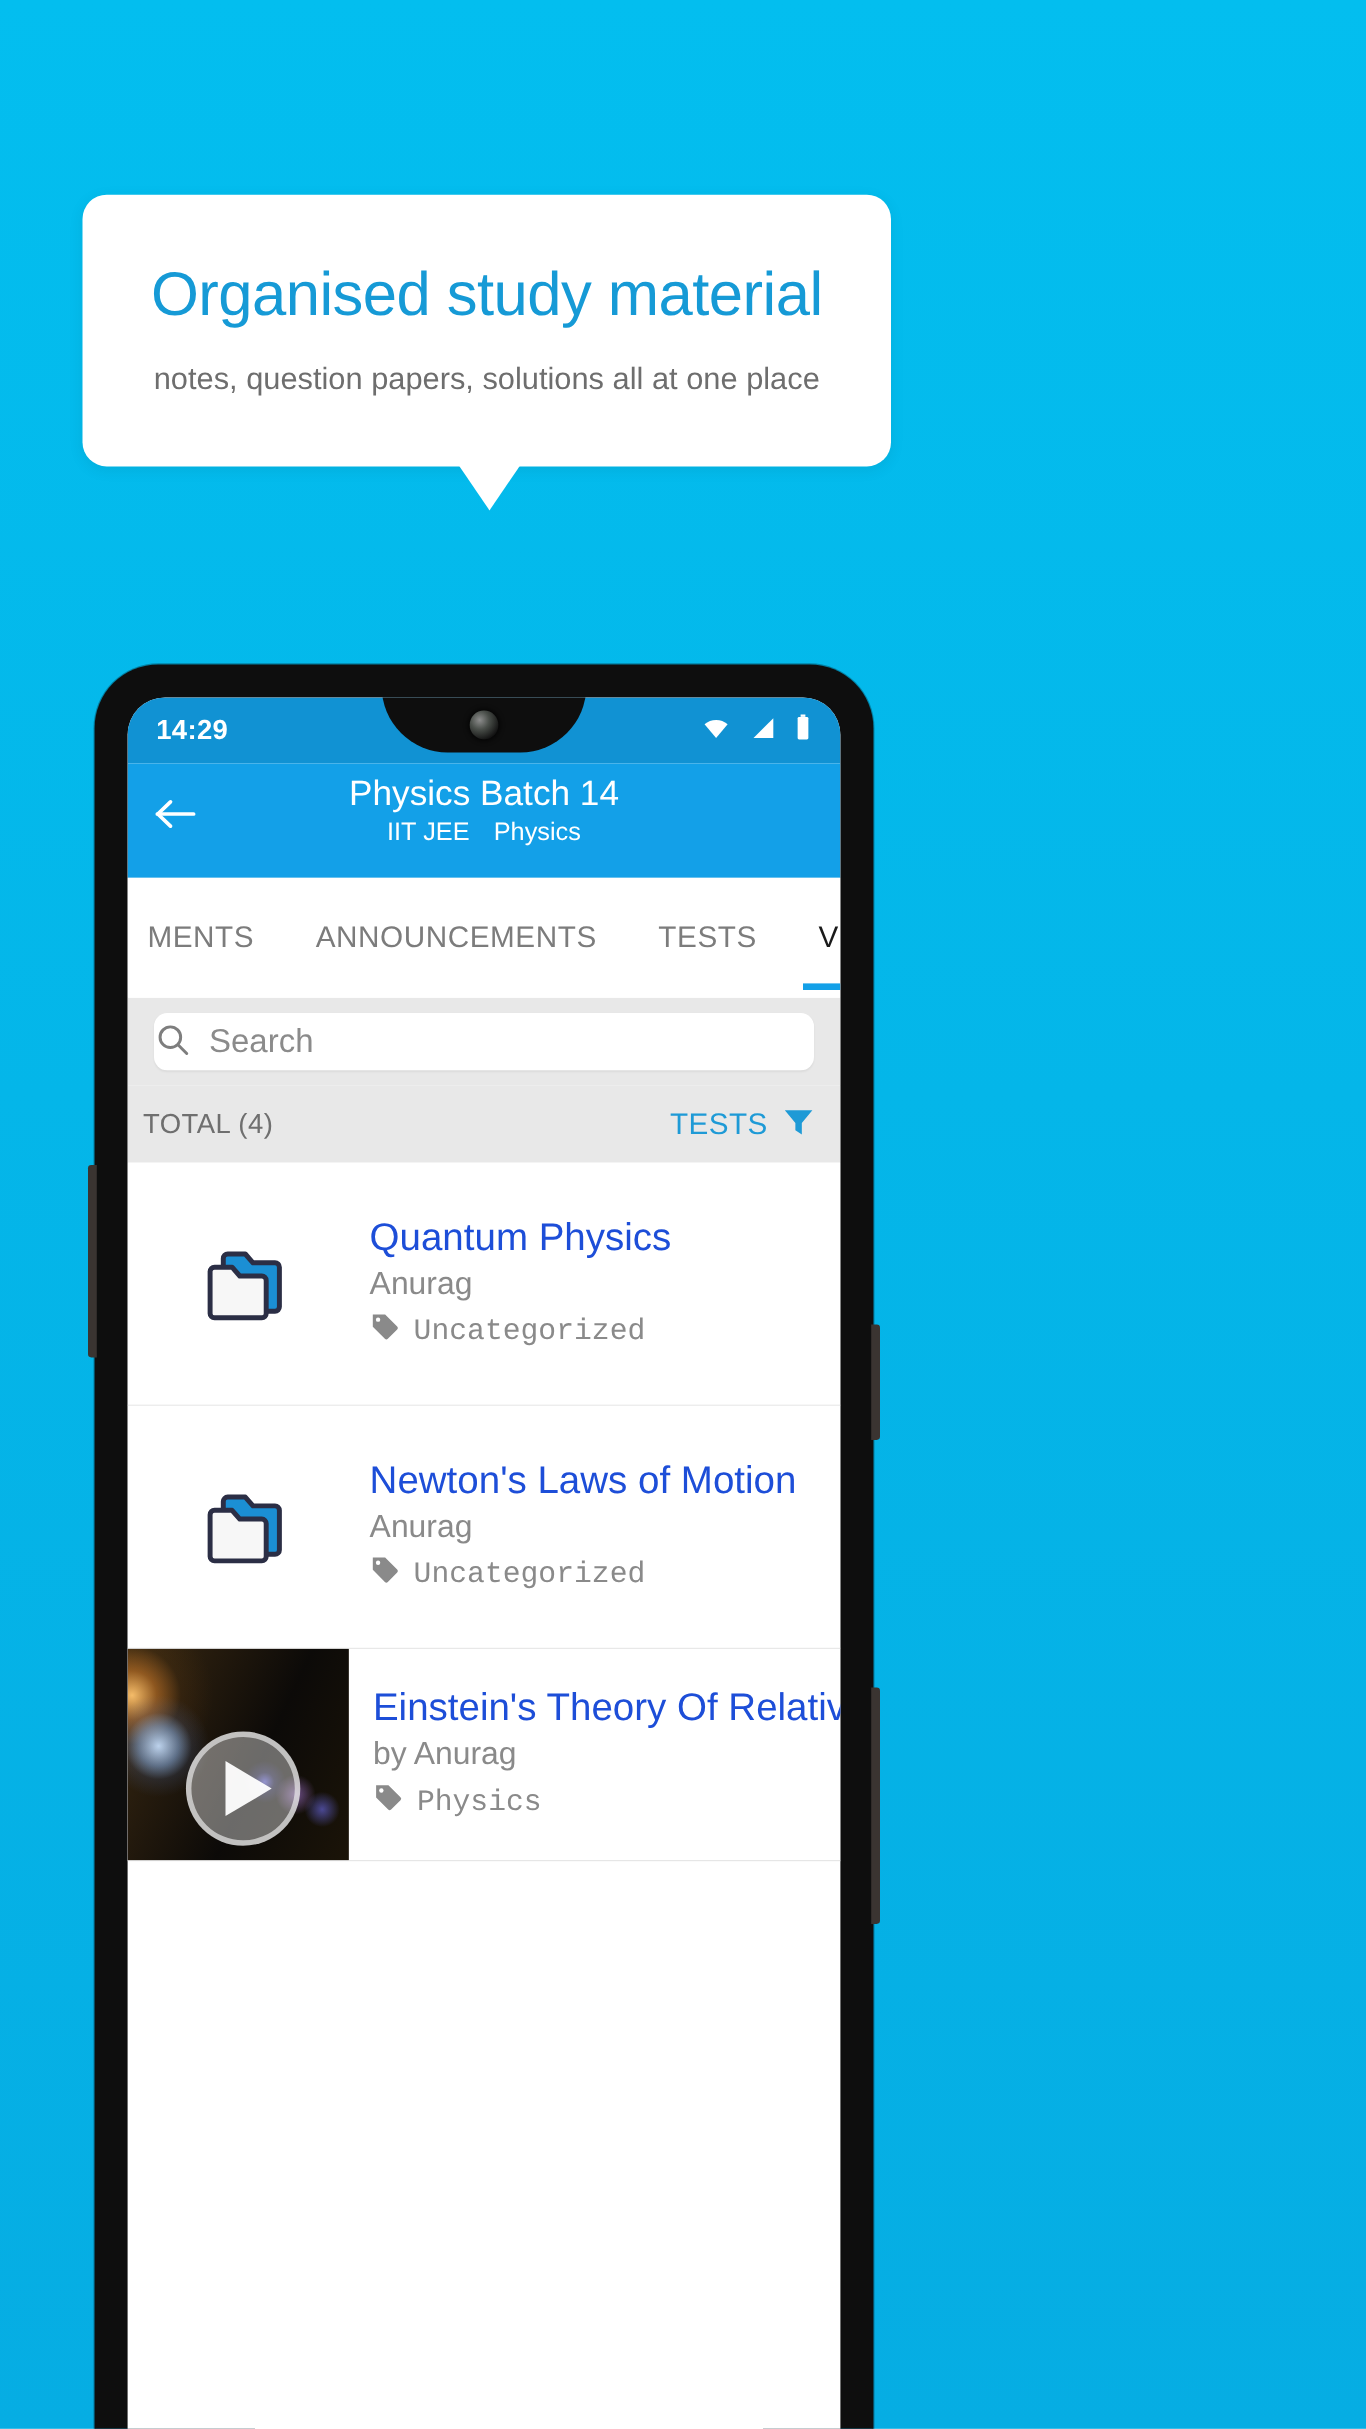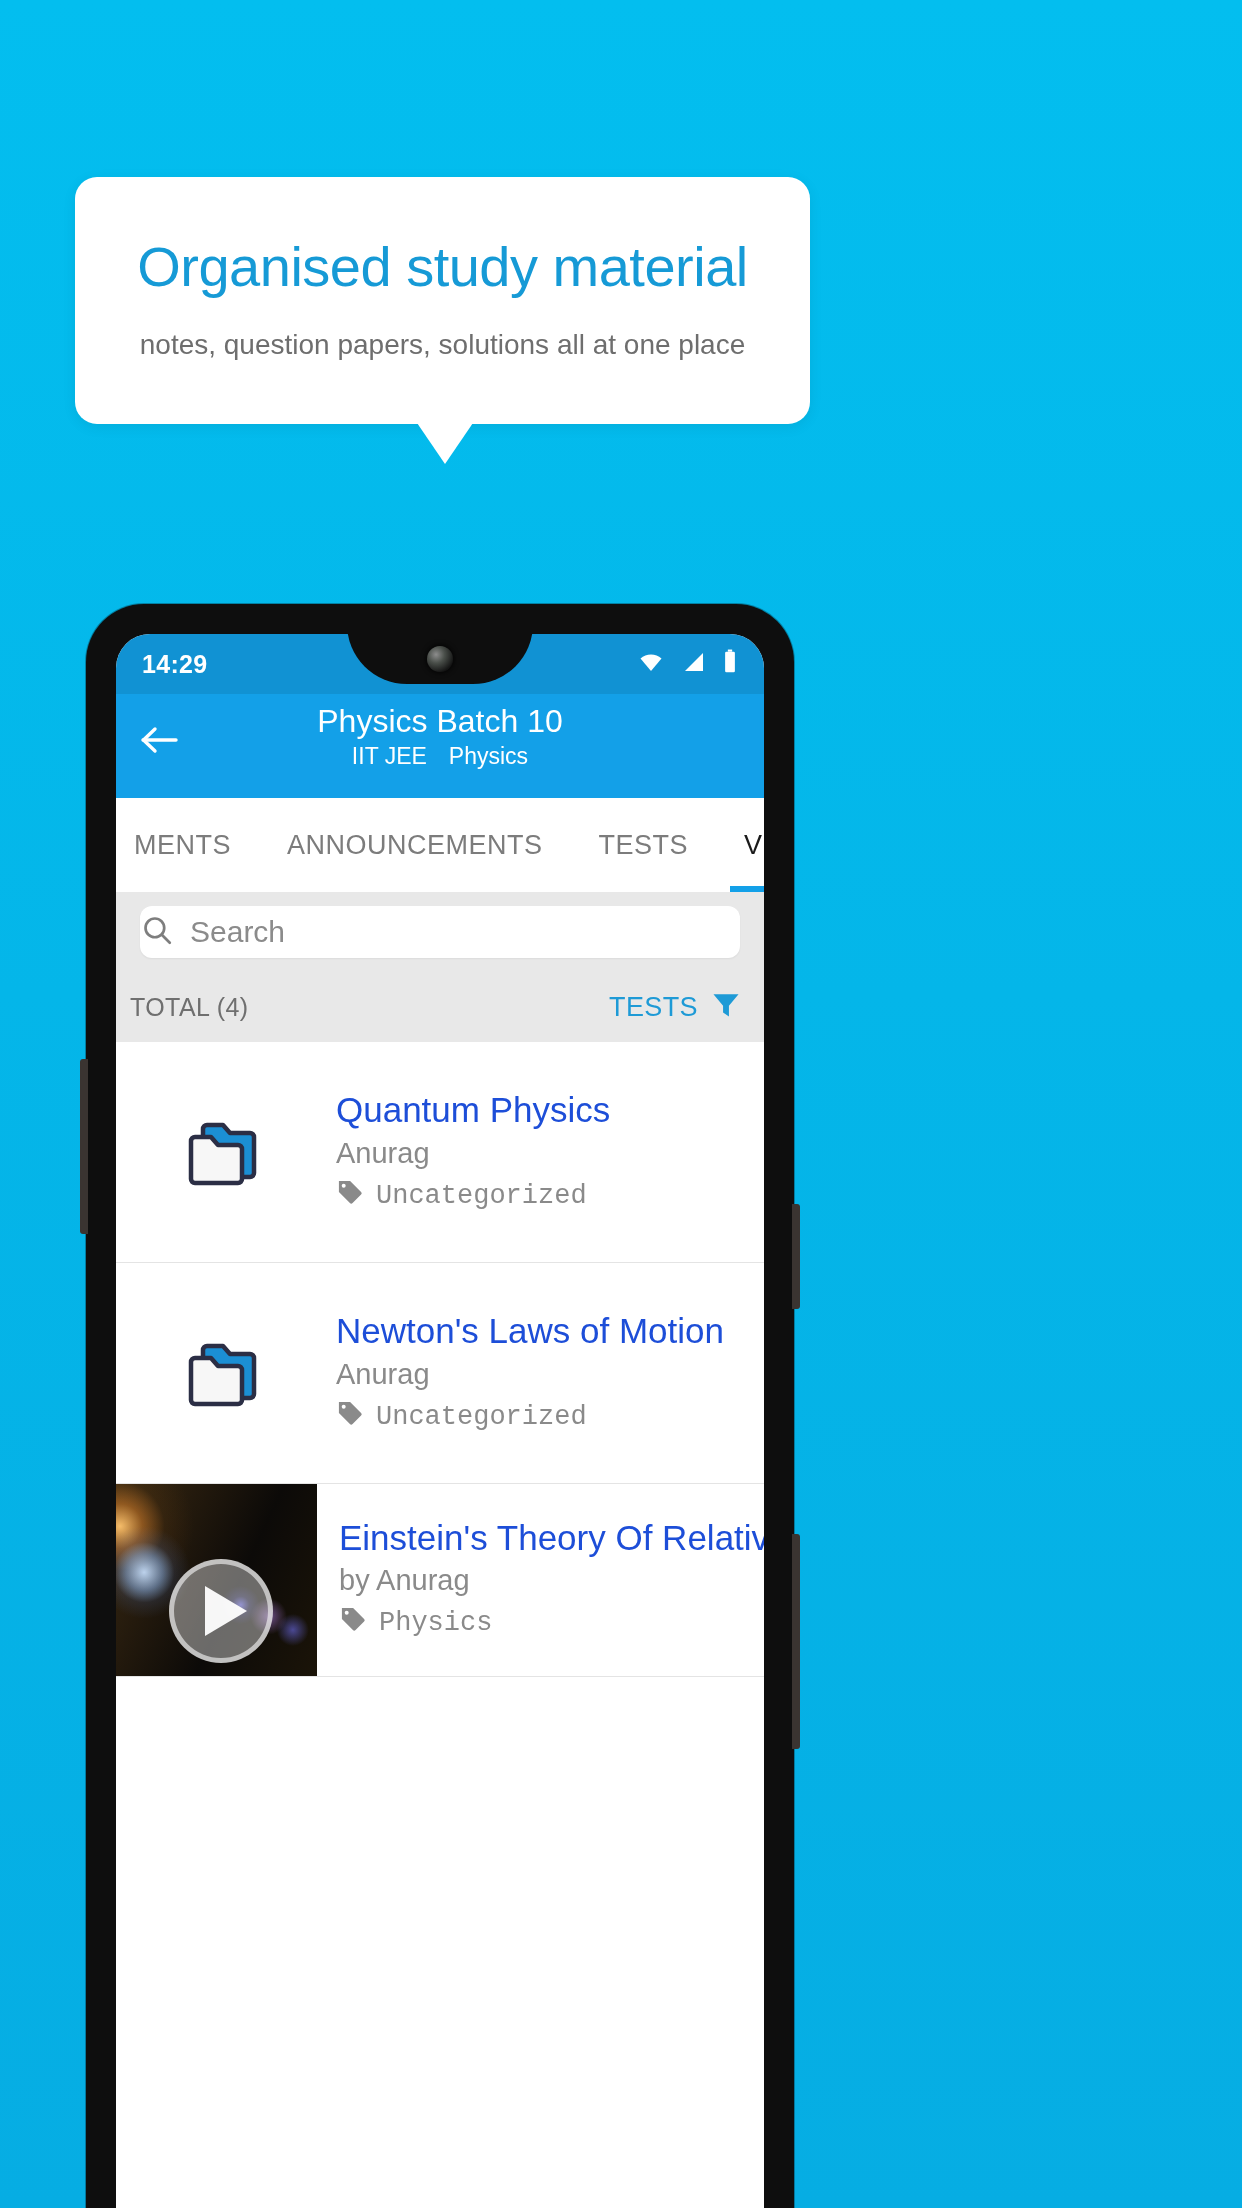--- a/index.html
+++ b/index.html
@@ -117,21 +117,21 @@
     width:44px; height:44px;
     display:flex; align-items:center; justify-content:center;
   }
   #app-titles{ margin-top:10px; text-align:center; }
   #app-title{ font-size:32px; color:#ffffff; font-weight:400; line-height:1.12; }
   #app-sub{ font-size:23px; color:#ffffff; font-weight:400; margin-top:3px; }
   #app-sub span + span{ margin-left:22px; }
 
   
   #tab-bar{
-    height:94px; background:#ffffff;
+    height:109px; background:#ffffff;
     display:flex; align-items:center;
     padding-left:26px;
     position:relative;
     overflow:hidden;
     white-space:nowrap;
   }
   .tab{
     font-size:27px; color:#7C7C7C;
     letter-spacing:0.5px;
     padding:0 0 0 0;
@@ -272,21 +272,21 @@
     </div>
 
     <div id="app-bar">
       <div id="back-arrow">
         <svg width="40" height="30" viewBox="0 0 40 30">
           <path d="M3 15 H36" stroke="#ffffff" stroke-width="3.4" stroke-linecap="round"></path>
           <path d="M15 4 L3.5 15 L15 26" stroke="#ffffff" stroke-width="3.4" fill="none" stroke-linecap="round" stroke-linejoin="round"></path>
         </svg>
       </div>
       <div id="app-titles">
-        <div id="app-title">Physics Batch 10</div>
+        <div id="app-title">Physics Batch 14</div>
         <div id="app-sub">
           <span>IIT JEE</span><span>Physics</span>
         </div>
       </div>
     </div>
 
     <div id="tab-bar">
       <div class="tab" id="tab-first">MENTS</div>
       <div class="tab">ANNOUNCEMENTS</div>
       <div class="tab">TESTS</div>

